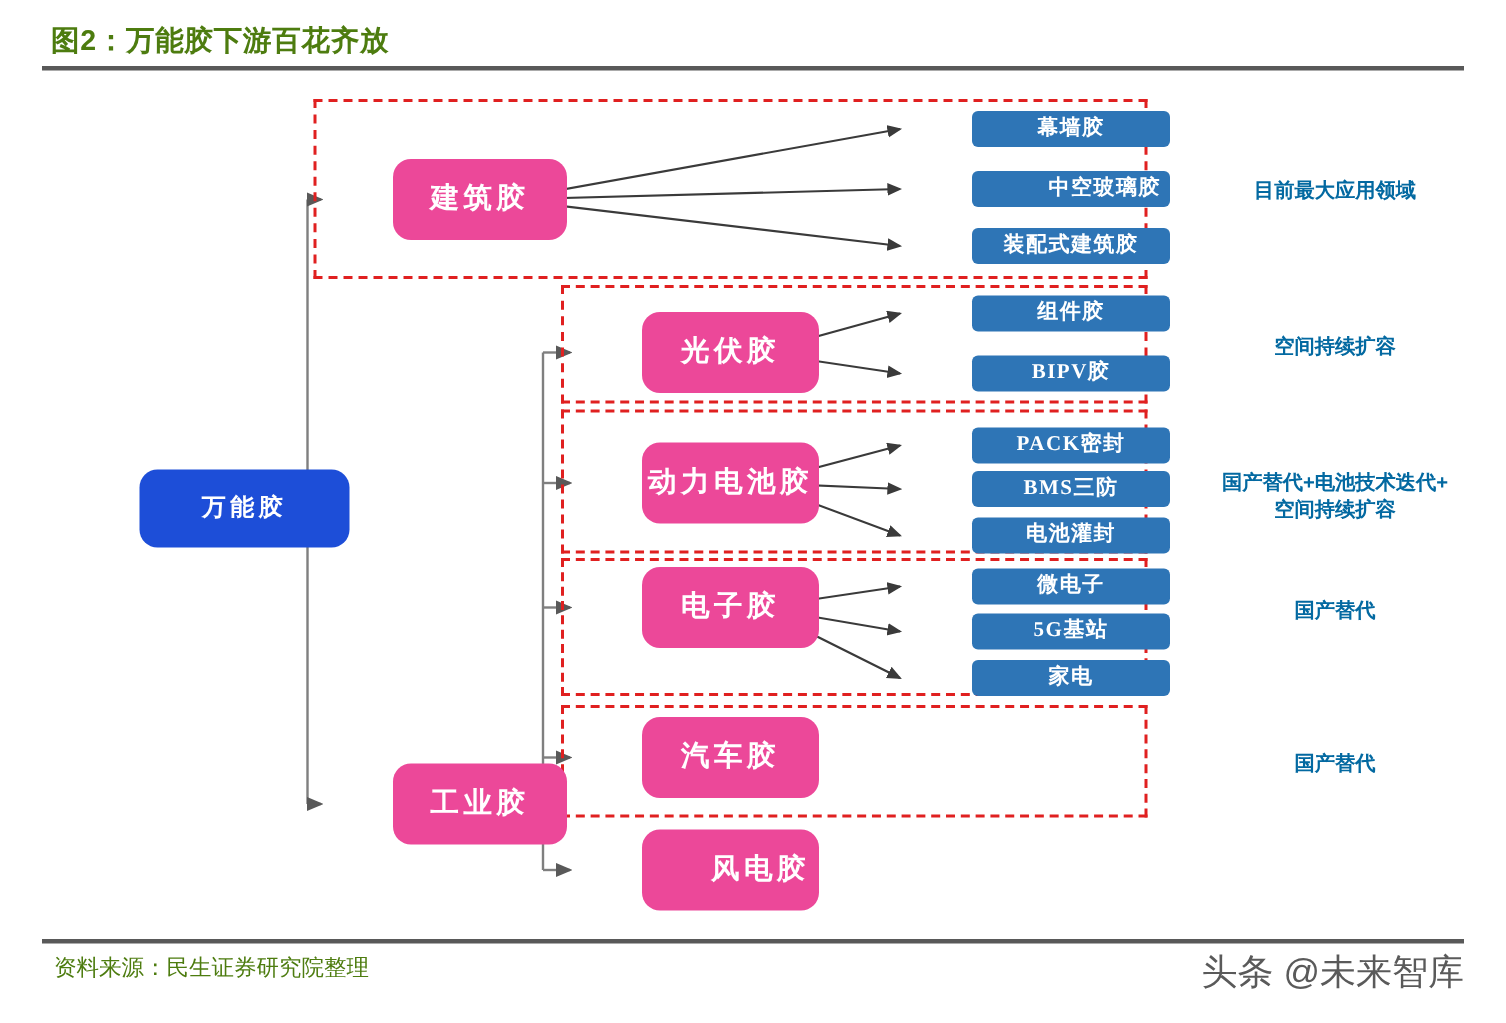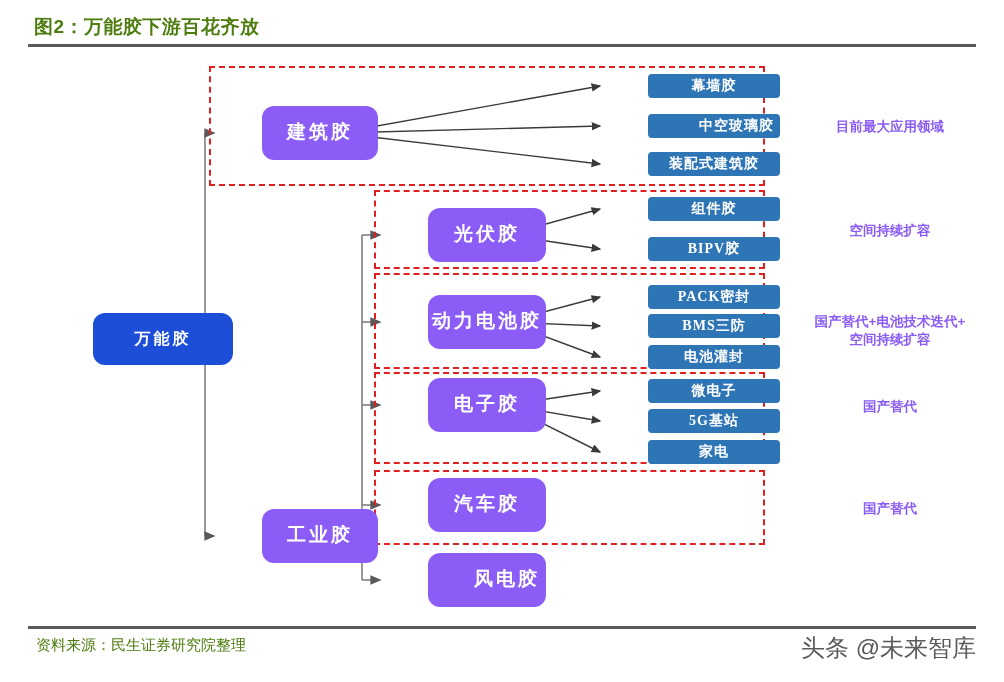--- a/index.html
+++ b/index.html
@@ -107,42 +107,42 @@
   .node.root {
     background: #1d4ed8;
     border-radius: 12px;
     font-size: 16px;
     letter-spacing: 3px;
     font-family: "Liberation Serif", "DejaVu Serif", serif;
     font-weight: bold;
   }
   .node.level1,
   .node.level2 {
-    background: #8b5cf6;
+    background: #ec4899;
     border-radius: 12px;
     font-size: 19px;
     letter-spacing: 3px;
-    font-family: Liberation Mono, monospace;
+    font-family: Liberation Serif, serif;
     font-weight: bold;
   }
   .node.leaf {
     background: #2e75b6;
     border-radius: 4px;
     font-size: 14px;
     letter-spacing: 1px;
     font-family: "Liberation Serif", "DejaVu Serif", serif;
     font-weight: bold;
   }
 
   
   .annotation {
     position: absolute;
     font-size: 13.5px;
     font-weight: bold;
-    color: #8b5cf6;
+    color: #0369a1;
     text-align: center;
     line-height: 1.35;
     white-space: pre-line;
   }
 </style>
 </head>
 <body>
 
 <div id="page">
 

